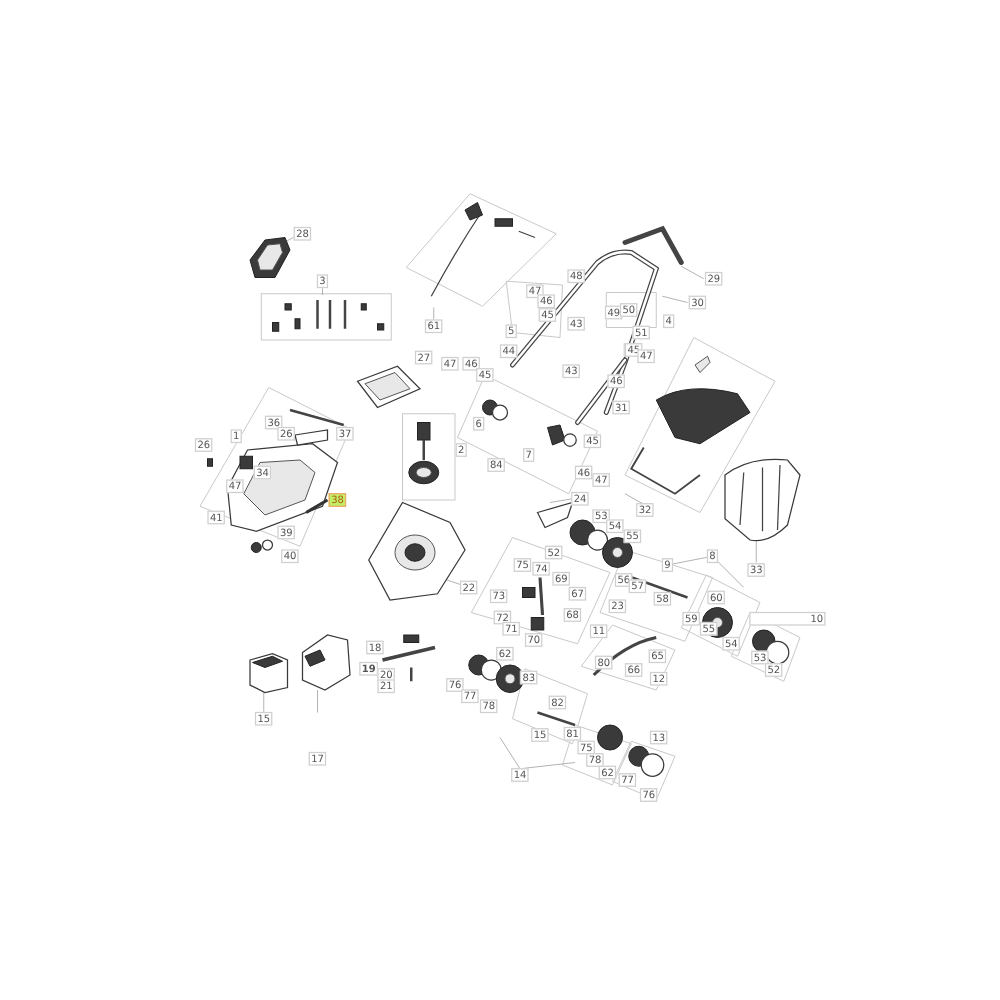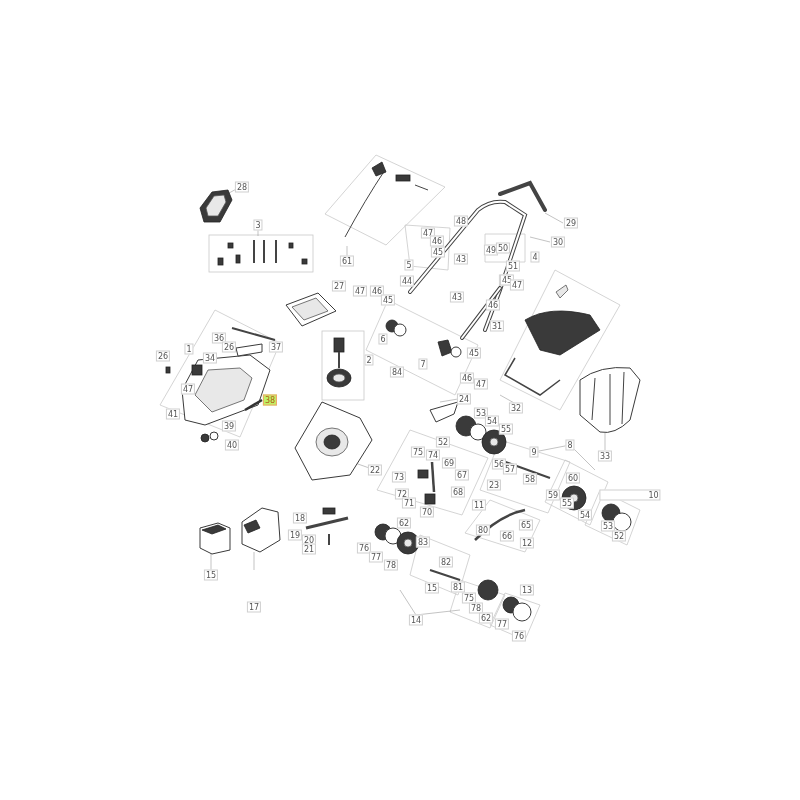--- a/index.html
+++ b/index.html
@@ -227,21 +227,21 @@
     <span class="callout" style="left: 474px; top: 353px;">45</span>
     <span class="callout" style="left: 467px; top: 378px;">46</span>
     <span class="callout" style="left: 481px; top: 384px;">47</span>
     <span class="callout" style="left: 516px; top: 408px;">32</span>
     <span class="callout" style="left: 605px; top: 456px;">33</span>
     <span class="callout" style="left: 219px; top: 338px;">36</span>
     <span class="callout" style="left: 229px; top: 347px;">26</span>
     <span class="callout" style="left: 276px; top: 347px;">37</span>
     <span class="callout" style="left: 189px; top: 349px;">1</span>
     <span class="callout" style="left: 163px; top: 356px;">26</span>
-    <span class="callout" style="left: 210px; top: 358px; text-align: right;">34</span>
+    <span class="callout" style="left: 210px; top: 378px; text-align: right;">34</span>
     <span class="callout" style="left: 188px; top: 389px;">47</span>
     <span class="callout highlight" style="left: 270px; top: 400px;">38</span>
     <span class="callout" style="left: 173px; top: 414px;">41</span>
     <span class="callout" style="left: 229px; top: 426px;">39</span>
     <span class="callout" style="left: 232px; top: 445px;">40</span>
     <span class="callout" style="left: 464px; top: 399px;">24</span>
     <span class="callout" style="left: 481px; top: 413px;">53</span>
     <span class="callout" style="left: 492px; top: 421px;">54</span>
     <span class="callout" style="left: 506px; top: 429px;">55</span>
     <span class="callout" style="left: 443px; top: 442px;">52</span>
@@ -267,21 +267,21 @@
     <span class="callout" style="left: 585px; top: 515px;">54</span>
     <span class="callout" style="left: 630px; top: 495px; padding-left: 48px;">10</span>
     <span class="callout" style="left: 608px; top: 526px;">53</span>
     <span class="callout" style="left: 619px; top: 536px;">52</span>
     <span class="callout" style="left: 494px; top: 485px;">23</span>
     <span class="callout" style="left: 526px; top: 525px;">65</span>
     <span class="callout" style="left: 483px; top: 530px;">80</span>
     <span class="callout" style="left: 507px; top: 536px;">66</span>
     <span class="callout" style="left: 527px; top: 543px;">12</span>
     <span class="callout" style="left: 300px; top: 518px;">18</span>
-    <span class="callout" style="left: 295px; top: 535px;">19</span>
+    <span class="callout" style="left: 295px; top: 535px; font-weight: bold;">19</span>
     <span class="callout" style="left: 309px; top: 540px;">20</span>
     <span class="callout" style="left: 309px; top: 549px;">21</span>
     <span class="callout" style="left: 211px; top: 575px;">15</span>
     <span class="callout" style="left: 254px; top: 575px; margin-top: 32px;">17</span>
     <span class="callout" style="left: 404px; top: 523px;">62</span>
     <span class="callout" style="left: 364px; top: 548px;">76</span>
     <span class="callout" style="left: 376px; top: 557px;">77</span>
     <span class="callout" style="left: 391px; top: 565px;">78</span>
     <span class="callout" style="left: 423px; top: 542px;">83</span>
     <span class="callout" style="left: 446px; top: 562px;">82</span>

